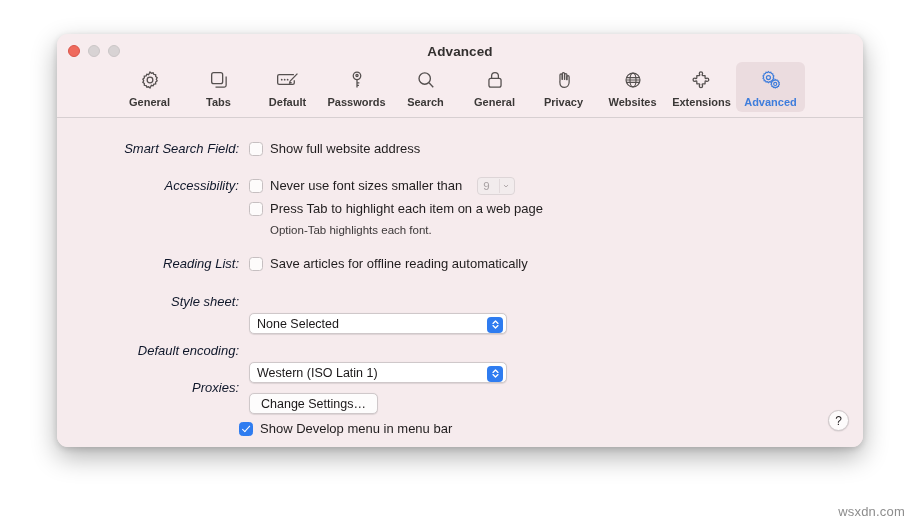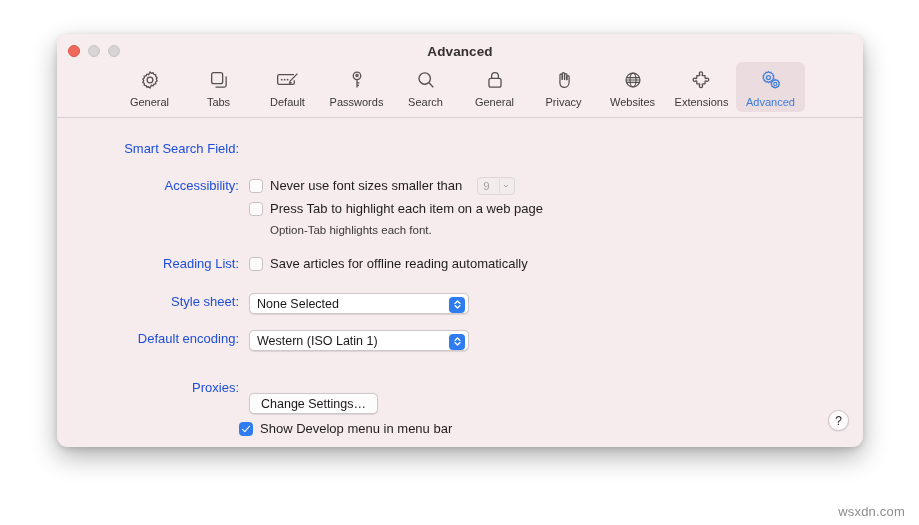--- a/index.html
+++ b/index.html
@@ -69,20 +69,21 @@
 
   
   .toolbar {
     position: absolute;
     left: 0; right: 0;
     top: 28px;
     display: flex;
     justify-content: center;
     align-items: flex-start;
     gap: 0px;
+    font-weight: bold;
   }
   .tool {
     width: 69px;
     padding: 5px 0 4px 0;
     display: flex;
     flex-direction: column;
     align-items: center;
     gap: 3px;
     border-radius: 6px;
     cursor: default;
@@ -123,24 +124,25 @@
 
   .row {
     position: absolute;
     display: flex;
     align-items: flex-start;
   }
   .rlabel {
     width: 130px;
     text-align: right;
     font-size: 13px;
-    color: #1d4ed8;
+    color: #0f172a;
     padding-right: 10px;
     line-height: 17px;
     white-space: nowrap;
+    font-style: italic;
   }
   .rfield {
     display: flex;
     flex-direction: column;
     gap: 6px;
   }
 
   .chkline {
     display: flex;
     align-items: center;
@@ -214,30 +216,31 @@
   .minisel .cv {
     position: absolute;
     right: 5px;
     top: 5px;
     width: 6px;
     height: 6px;
   }
 
   
   .popup {
-    width: 220px;
+    width: 258px;
     height: 21px;
     box-sizing: border-box;
     background: #ffffff;
     border: 0.5px solid #cfc8ca;
     border-radius: 5px;
     box-shadow: 0 0.5px 1px rgba(0,0,0,0.10);
     display: flex;
     align-items: center;
     position: relative;
+    margin-top: 20px;
   }
   .popup .pv {
     font-size: 12.5px;
     color: #1b1819;
     padding-left: 7px;
   }
   .popup .parrows {
     position: absolute;
     right: 3px;
     top: 2.5px;
@@ -425,20 +428,26 @@
 
       </div>
 
       <div class="tb-sep"></div>
     </div>
 
     <div class="content">
 
       <div class="row" style="left:52px; top:22px;">
         <div class="rlabel">Smart Search Field:</div>
+        <div class="rfield">
+          <div class="chkline">
+            <span class="cb"></span>
+            <span class="txt">Show full website address</span>
+          </div>
+        </div>
       </div>
 
       <div class="row" style="left:52px; top:59px;">
         <div class="rlabel">Accessibility:</div>
         <div class="rfield">
           <div class="chkline">
             <span class="cb"></span>
             <span class="txt">Never use font sizes smaller than</span>
             <span class="minisel">
               <span class="v">9</span>
@@ -474,21 +483,21 @@
             <span class="parrows">
               <svg width="9" height="11" viewBox="0 0 9 11" fill="none" stroke="#ffffff" stroke-width="1.35" stroke-linecap="round" stroke-linejoin="round">
                 <path d="M2 4.4L4.5 2l2.5 2.4"></path>
                 <path d="M2 6.6L4.5 9l2.5-2.4"></path>
               </svg>
             </span>
           </div>
         </div>
       </div>
 
-      <div class="row" style="left:52px; top:212px;justify-content:center;">
+      <div class="row" style="left:52px; top:224px;justify-content:center;">
         <div class="rlabel">Default encoding:</div>
         <div class="rfield">
           <div class="popup">
             <span class="pv">Western (ISO Latin 1)</span>
             <span class="parrows">
               <svg width="9" height="11" viewBox="0 0 9 11" fill="none" stroke="#ffffff" stroke-width="1.35" stroke-linecap="round" stroke-linejoin="round">
                 <path d="M2 4.4L4.5 2l2.5 2.4"></path>
                 <path d="M2 6.6L4.5 9l2.5-2.4"></path>
               </svg>
             </span>

